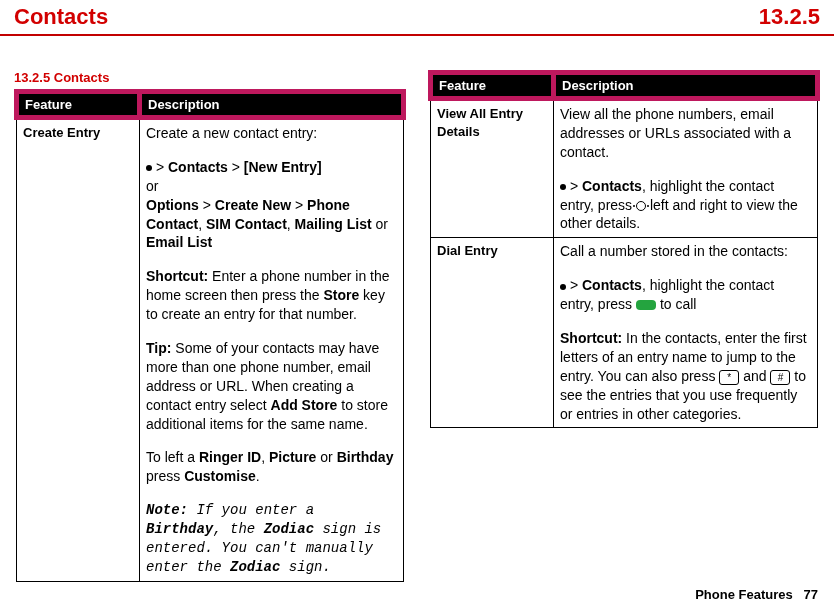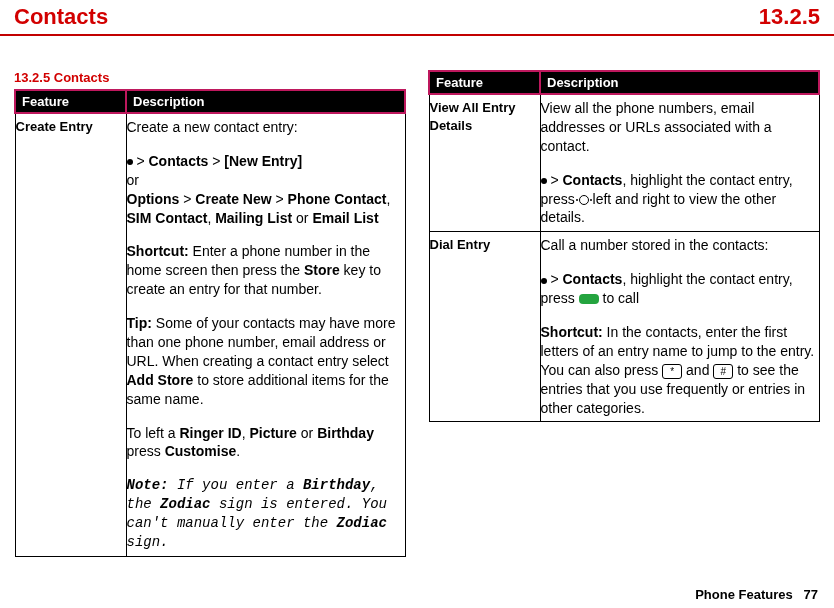--- a/index.html
+++ b/index.html
@@ -44,27 +44,27 @@
   table.feat {
     border-collapse: collapse;
     width: 100%;
   }
   table.feat th {
     background: #000;
     color: #fff;
     text-align: left;
     font-weight: bold;
     padding: 3px 6px;
-    border: 2px solid #be185d;
+    border: 5px solid #be185d;
     font-family: Arial, sans-serif;
     font-size: 13px;
   }
   table.feat td {
     border: 1px solid #000;
-    padding: 4px 0;
+    padding: 4px 6px;
     vertical-align: top;
     font-family: "Arial Narrow", Arial, sans-serif;
     font-stretch: condensed;
     font-size: 14px;
     line-height: 1.35;
   }
   table.feat td.fcol {
     font-weight: bold;
     font-family: Arial, sans-serif;
     width: 110px;

